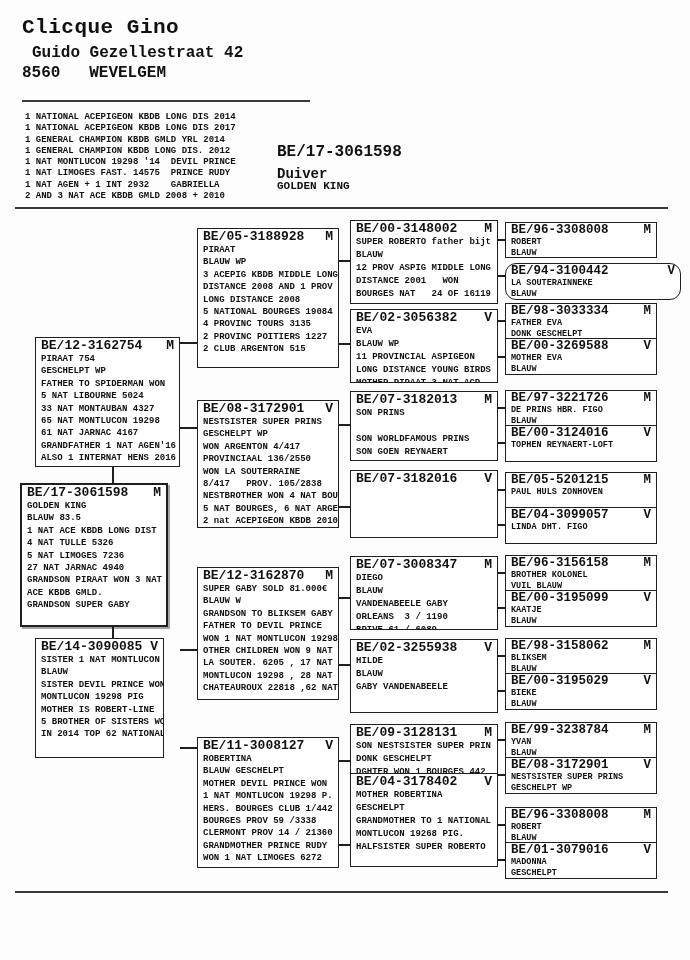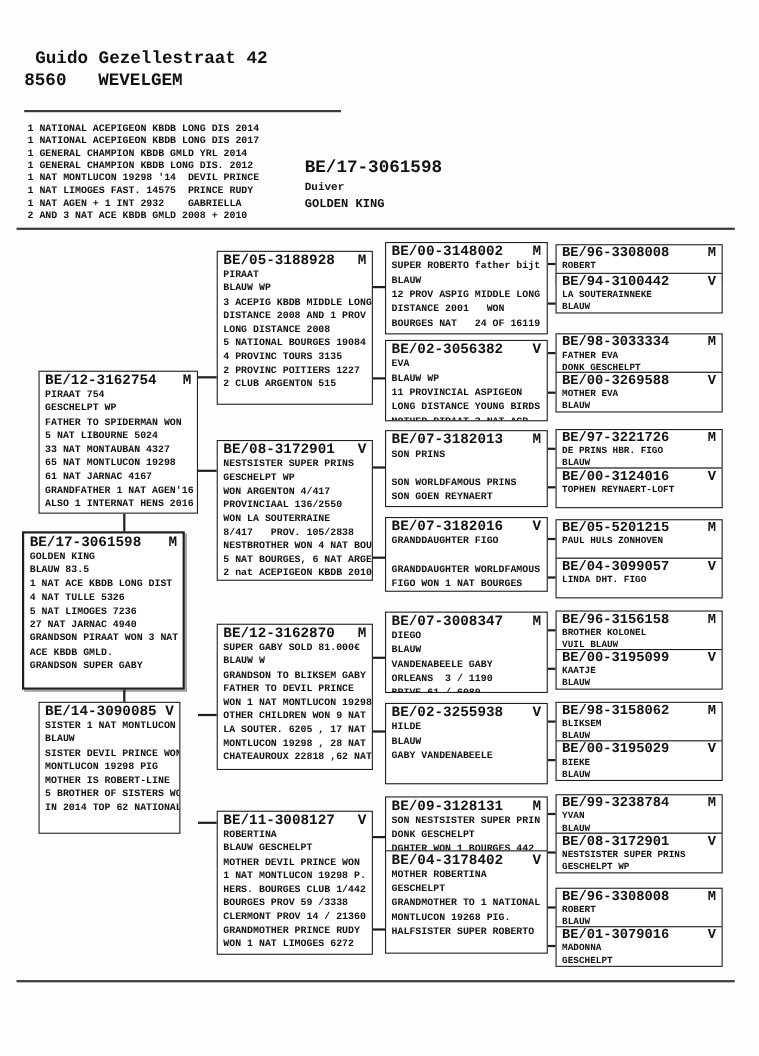--- a/index.html
+++ b/index.html
@@ -7,37 +7,38 @@
     position:relative;width:690px;height:960px;background:#fdfdfd;
     font-family:"Liberation Mono","DejaVu Sans Mono",monospace;
     color:#111;font-weight:bold;overflow:hidden;margin:0 auto;
   }
   .loft-name{position:absolute;left:22px;top:16px;font-size:21px;letter-spacing:0.5px;}
   .addr1{position:absolute;left:32px;top:44px;font-size:16px;}
   .addr2{position:absolute;left:22px;top:64px;font-size:16px;white-space:pre;}
   .rule{position:absolute;background:#3a3a3a;height:2px;}
   .achievements{position:absolute;left:25px;top:112px;font-size:9px;line-height:11.3px;white-space:pre;}
   .bird-id{position:absolute;left:277px;top:143px;font-size:16px;}
-  .bird-sex{position:absolute;left:277px;top:166px;font-size:10px;}
+  .bird-sex{position:absolute;left:277px;top:166px;font-size:14px;}
   .bird-name{position:absolute;left:277px;top:180px;font-size:11px;}
   .pbox{position:absolute;background:#fff;border:1.5px solid #1f1f1f;box-sizing:border-box;overflow:hidden;}
   .pbox.subject{border-width:2px;box-shadow:2px 2px 0 rgba(60,60,60,.45);}
   .phead{display:flex;justify-content:space-between;align-items:baseline;padding:1px 5px 0 5px;font-size:13px;line-height:14px;}
   .c4 .phead{font-size:12.5px;line-height:13px;}
   .plines{padding:0 5px;font-size:9px;line-height:12.4px;white-space:pre;}
   .c3 .plines{line-height:13px;}
   .c4 .plines{font-size:8.5px;line-height:10.5px;}
   .hline{position:absolute;height:1.5px;background:#1f1f1f;}
   .vline{position:absolute;width:1.5px;background:#1f1f1f;}
 </style>
 </head>
 <body>
 
 <div class="page">
 
+  <div class="loft-name">Clicque Gino</div>
   <div class="addr1">Guido Gezellestraat 42</div>
   <div class="addr2">8560   WEVELGEM</div>
   <div class="rule" style="left:22px;top:100px;width:288px;"></div>
   <div class="achievements"><div>1 NATIONAL ACEPIGEON KBDB LONG DIS 2014</div><div>1 NATIONAL ACEPIGEON KBDB LONG DIS 2017</div><div>1 GENERAL CHAMPION KBDB GMLD YRL 2014</div><div>1 GENERAL CHAMPION KBDB LONG DIS. 2012</div><div>1 NAT MONTLUCON 19298 '14  DEVIL PRINCE</div><div>1 NAT LIMOGES FAST. 14575  PRINCE RUDY</div><div>1 NAT AGEN + 1 INT 2932    GABRIELLA</div><div>2 AND 3 NAT ACE KBDB GMLD 2008 + 2010</div></div>
   <div class="bird-id">BE/17-3061598</div>
   <div class="bird-sex">Duiver</div>
   <div class="bird-name">GOLDEN KING</div>
   <div class="rule" style="left:15px;top:207px;width:653px;"></div>
   <div class="rule" style="left:15px;top:891px;width:653px;"></div>
 
@@ -111,21 +112,20 @@
         <span>BE/07-3182013</span>
         <span>M</span>
       </div>
     <div class="plines"><div>SON PRINS</div><div>&nbsp;</div><div>SON WORLDFAMOUS PRINS</div><div>SON GOEN REYNAERT</div><div>LINE FIGO 1 NAT BOURGES</div></div>
   </div>
   <div class="pbox c3" style="left:350px;top:470px;width:148px;height:68px;">
     <div class="phead">
         <span>BE/07-3182016</span>
         <span>V</span>
       </div>
-    <div class="plines"><div>GRANDDAUGHTER FIGO</div><div>&nbsp;</div><div>GRANDDAUGHTER WORLDFAMOUS</div><div>FIGO WON 1 NAT BOURGES</div></div>
   </div>
   <div class="pbox c3" style="left:350px;top:556px;width:148px;height:74px;">
     <div class="phead">
         <span>BE/07-3008347</span>
         <span>M</span>
       </div>
     <div class="plines"><div>DIEGO</div><div>BLAUW</div><div>VANDENABEELE GABY</div><div>ORLEANS  3 / 1190</div><div>BRIVE 61 / 6089</div></div>
   </div>
   <div class="pbox c3" style="left:350px;top:639px;width:148px;height:74px;">
     <div class="phead">
@@ -149,21 +149,21 @@
     <div class="plines"><div>MOTHER ROBERTINA</div><div>GESCHELPT</div><div>GRANDMOTHER TO 1 NATIONAL</div><div>MONTLUCON 19268 PIG.</div><div>HALFSISTER SUPER ROBERTO</div></div>
   </div>
 
   <div class="pbox c4" style="left:505px;top:222px;width:152px;height:36px;">
     <div class="phead">
         <span>BE/96-3308008</span>
         <span>M</span>
       </div>
     <div class="plines"><div>ROBERT</div><div>BLAUW</div></div>
   </div>
-  <div class="pbox c4" style="left:505px;top:248px;width:152px;height:37px;">
+  <div class="pbox c4" style="left:505px;top:263px;width:176px;height:37px;border-radius:11px;">
     <div class="phead">
         <span>BE/94-3100442</span>
         <span>V</span>
       </div>
     <div class="plines"><div>LA SOUTERAINNEKE</div><div>BLAUW</div></div>
   </div>
   <div class="pbox c4" style="left:505px;top:303px;width:152px;height:36px;">
     <div class="phead">
         <span>BE/98-3033334</span>
         <span>M</span>

